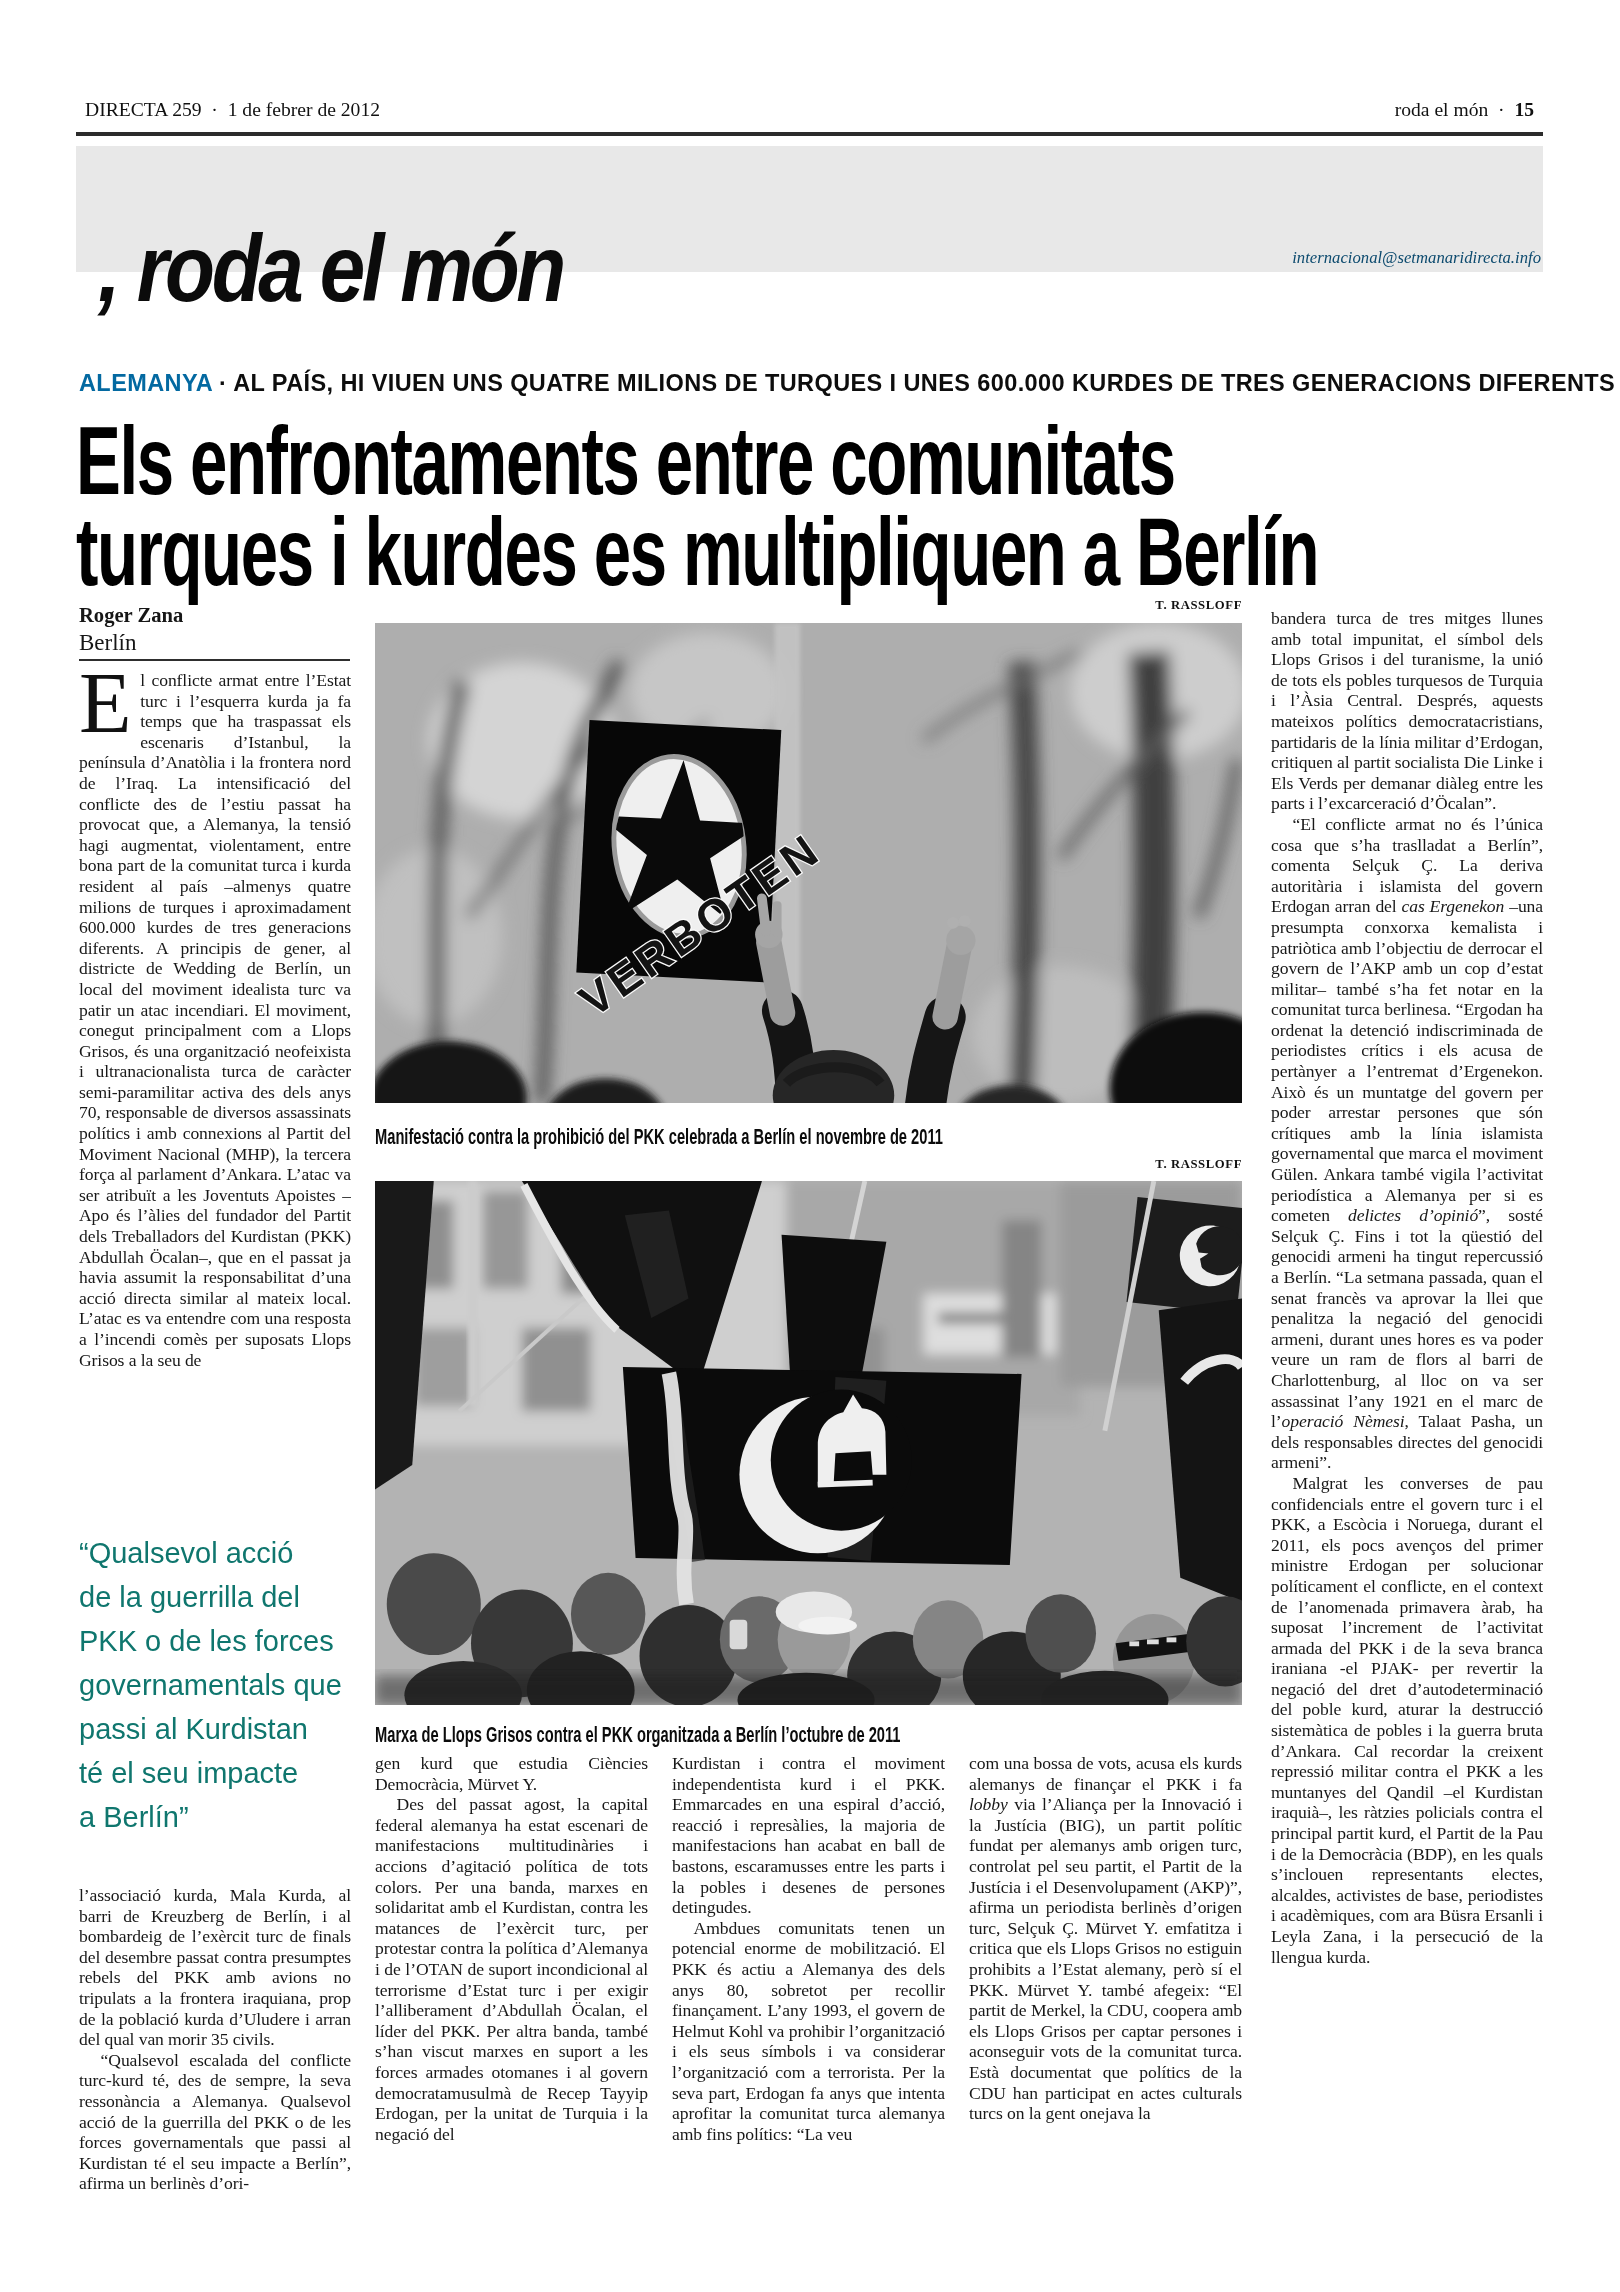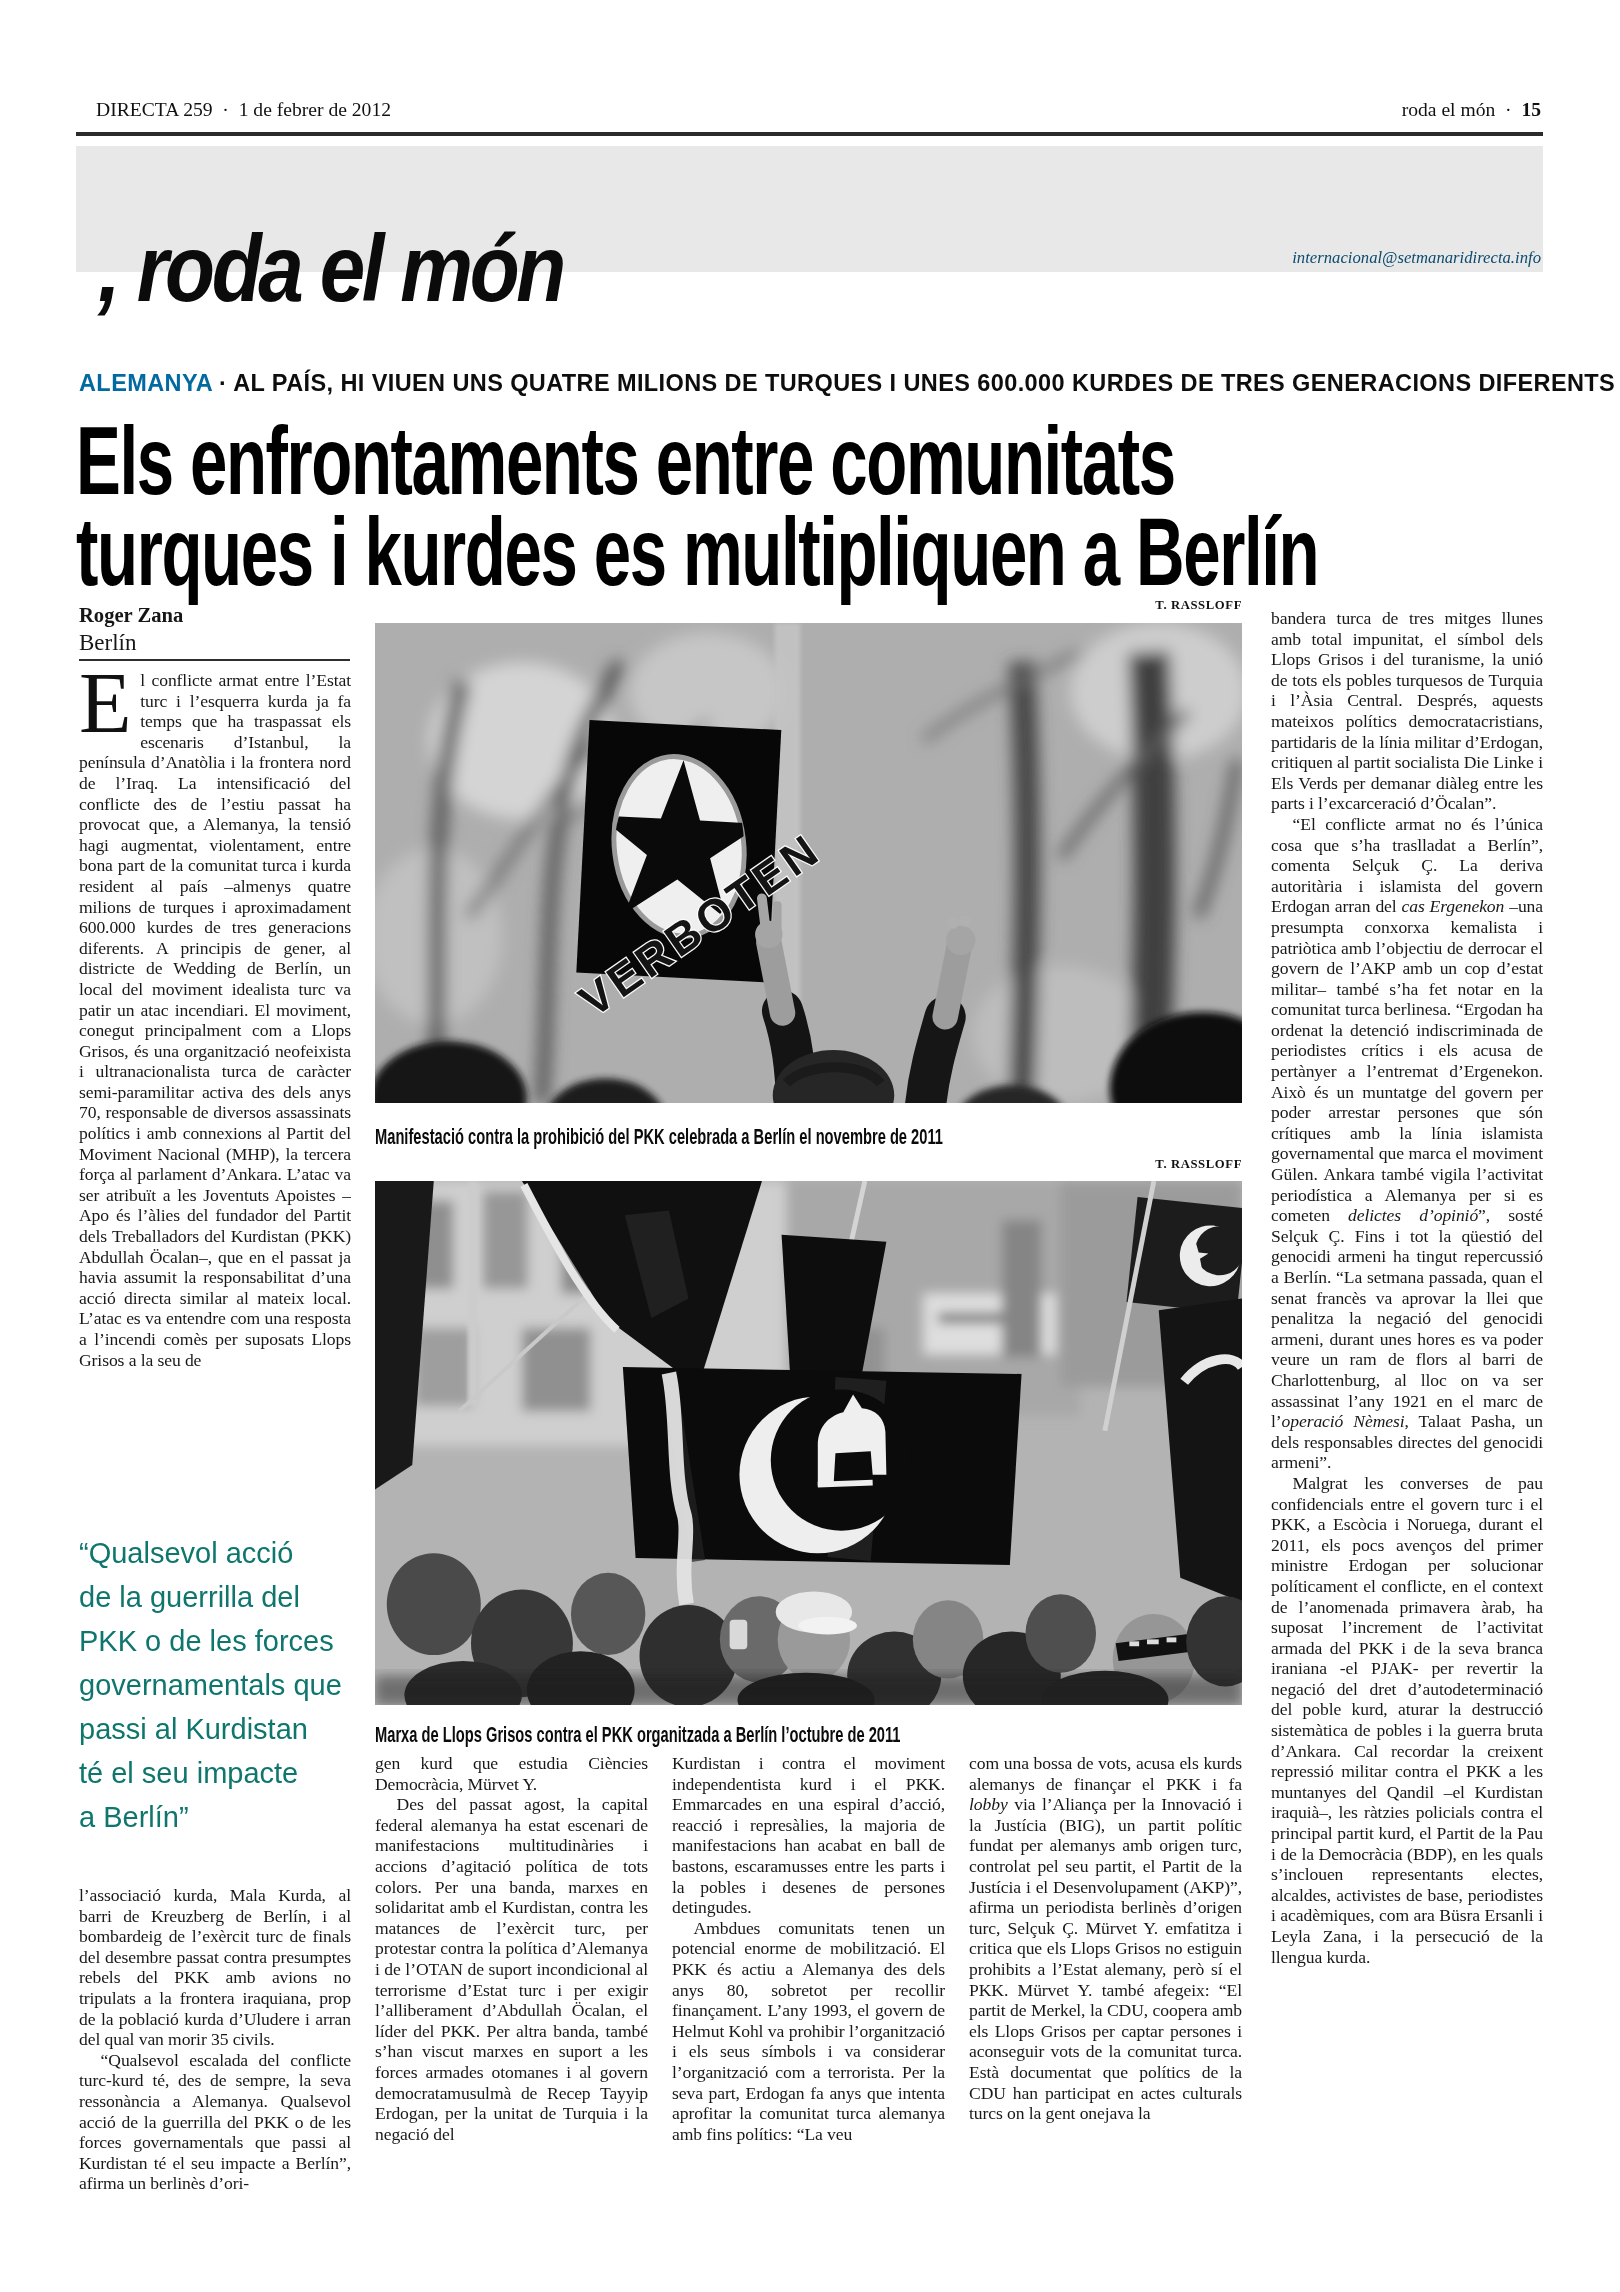--- a/index.html
+++ b/index.html
@@ -2,22 +2,22 @@
 <html lang="ca"><head>
 <meta charset="utf-8">
 <style>
   html,body{margin:0;padding:0;background:#ffffff;}
   .page{position:relative;width:1620px;height:2293px;background:#fff;overflow:hidden;
         font-family:"Liberation Serif",serif;color:#161616;}
   .abs{position:absolute;}
 
   
   .mast{top:99px;font-size:19.6px;color:#111;white-space:nowrap;}
-  .mast-left{left:96px;}
-  .mast-right{right:79px;text-align:center;}
+  .mast-left{left:85px;}
+  .mast-right{right:86px;text-align:center;}
   .mast .dot{padding:0 9.8px;}
   .mast .pgnum{font-weight:700;}
   .toprule{left:76px;top:132px;width:1467px;height:3.9px;background:#2b2b2b;}
 
   
   .banner{left:76px;top:146px;width:1467px;height:126px;background:#e8e8e8;font-style:italic;}
   .banner-title{position:absolute;left:21.6px;top:76px;font-family:"Liberation Sans",sans-serif;
         font-weight:700;font-size:94px;line-height:1;letter-spacing:-3.9px;color:#0b0b0b;
         white-space:nowrap;transform:scaleX(.87);transform-origin:left top;}
   .banner-email{position:absolute;right:2px;bottom:3.9px;font-size:16.7px;color:#0c4a6e;}

